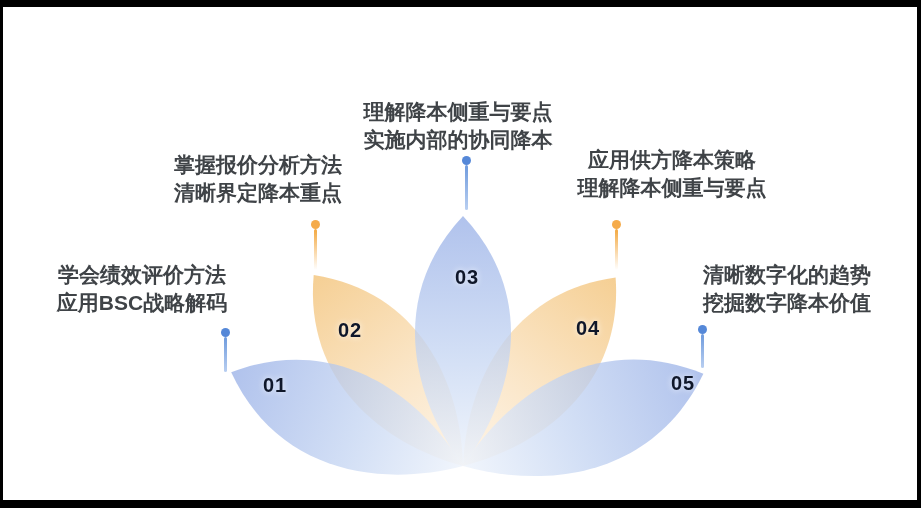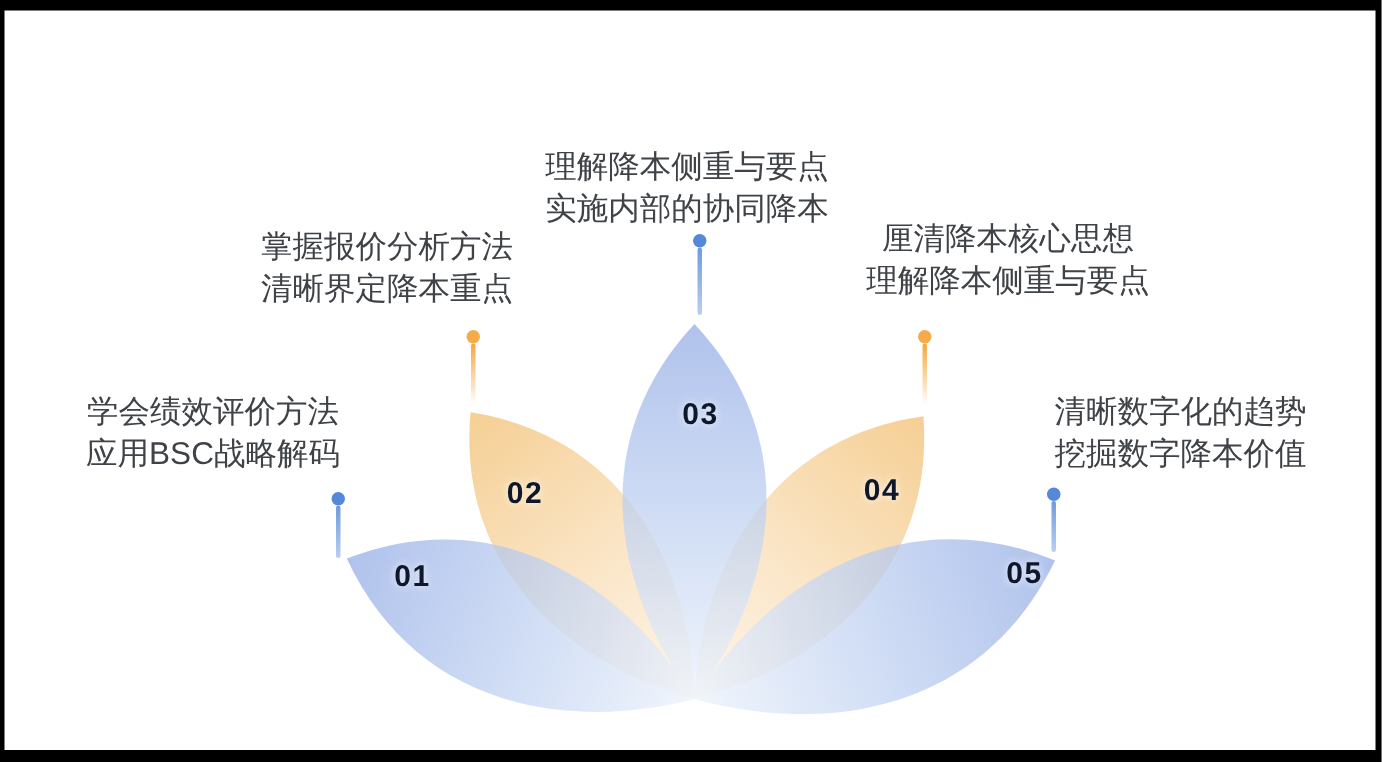--- a/index.html
+++ b/index.html
@@ -15,21 +15,21 @@
   }
   .canvas { position:absolute; left:0; top:0; width:914px; height:493px; }
   svg.lotus { position:absolute; left:0; top:0; }
 
   .label {
     position:absolute;
     transform:translateX(-50%);
     text-align:center;
     white-space:nowrap;
     font-size:21px;
-    font-weight:400;
+    font-weight:700;
     line-height:28px;
     color:#3f4347;
   }
   .label span { display:block; }
 
   .connector {
     position:absolute;
     width:9px;
     display:flex; flex-direction:column; align-items:center;
   }
@@ -122,21 +122,21 @@
     </div>
     <div class="label" style="left:255px; top:144px;">
       <span>掌握报价分析方法</span>
       <span>清晰界定降本重点</span>
     </div>
     <div class="label" style="left:455px; top:91px;">
       <span>理解降本侧重与要点</span>
       <span>实施内部的协同降本</span>
     </div>
     <div class="label" style="left:669px; top:139px;">
-      <span>厘清降本核心思想</span>
+      <span>应用供方降本策略</span>
       <span>理解降本侧重与要点</span>
     </div>
     <div class="label" style="left:784px; top:254px;">
       <span>清晰数字化的趋势</span>
       <span>挖掘数字降本价值</span>
     </div>
 
   </div>
 </div>
 

